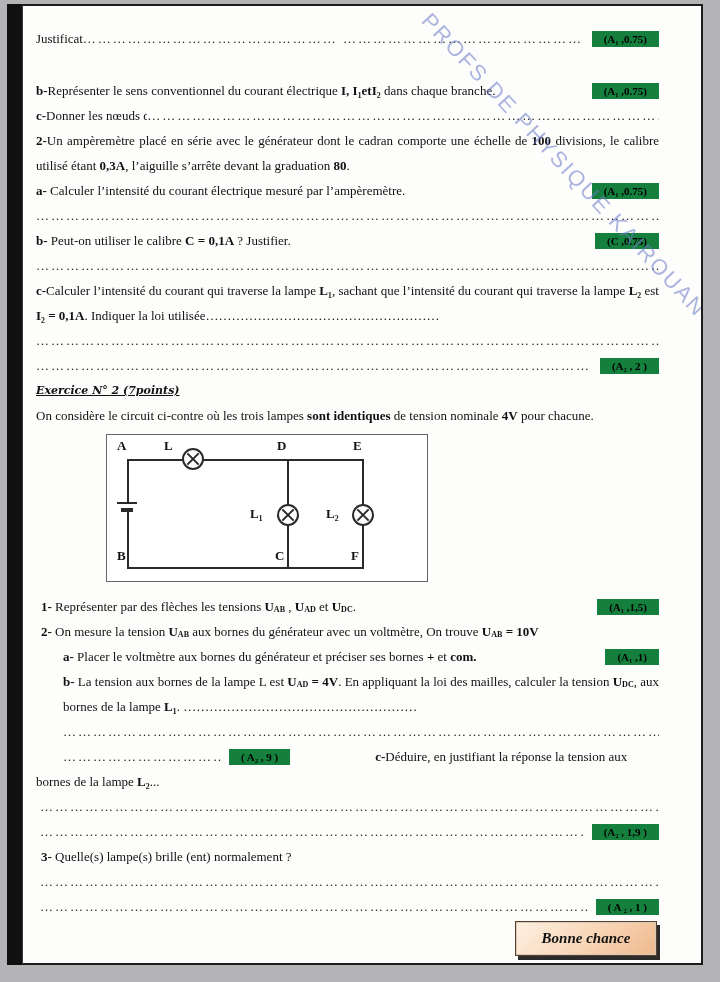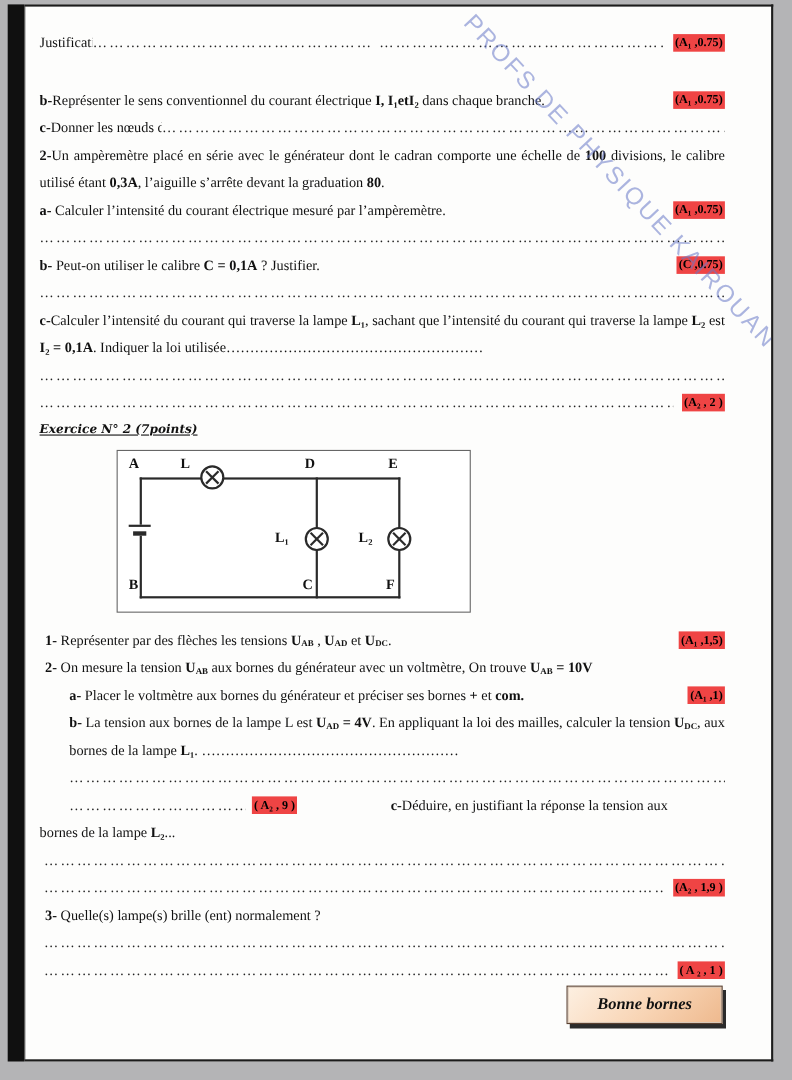--- a/index.html
+++ b/index.html
@@ -19,22 +19,22 @@
     position:absolute; left:412px; top:2px; transform:rotate(47deg); transform-origin:0 0;
     font-family:"Liberation Sans","DejaVu Sans",sans-serif; font-size:22px; letter-spacing:2px;
     color:rgba(104,120,198,0.55); white-space:nowrap; z-index:6; pointer-events:none;
   }
   .content { position:relative; padding:20px 42px 0 13px; font-size:13px; z-index:2; }
   .line { display:flex; align-items:baseline; height:25px; line-height:25px; white-space:nowrap; }
   .line .txt { flex:0 1 auto; min-width:0; overflow:hidden; }
   .line .sp { flex:1 1 auto; }
   .dots { flex:1 1 auto; min-width:0; overflow:hidden; letter-spacing:2px; color:#222; }
   .badge {
-    flex:none; background:#ef4444; color:#000; font-weight:bold; font-size:11px;
-    padding:0 2px; margin-left:8px; line-height:16px; align-self:center;
+    flex:none; background:#15803d; color:#000; font-weight:bold; font-size:11px;
+    padding:0 12px; margin-left:8px; line-height:16px; align-self:center;
   }
   .badge-inline { margin-left:6px; }
   .dots-fixed { flex:none; width:160px; }
   .after-badge { margin-left:85px; }
   .para { line-height:25px; text-align:justify; }
   .mt-lg { margin-top:27px;justify-content:space-between; }
   .ind0 { padding-left:5px; }
   .ind1 { padding-left:27px; }
   .ind-s { padding-left:4px; }
   sub { font-size:0.62em; line-height:0; vertical-align:-0.18em; }
@@ -149,20 +149,23 @@
 
     <div class="line">
       <span class="dots">………………………………………………………………………………………………………………………</span>
       <span class="badge">(A₂ , 2 )</span>
     </div>
 
     <div class="ex-heading">
       <span>Exercice N° 2 (7points)</span>
     </div>
 
+    <div class="para">
+      <span>On considère le circuit ci-contre où les trois lampes <b>sont identiques</b> de tension nominale <b>4V</b> pour chacune.</span>
+    </div>
 
     <div class="diagram">
       <div class="wire w-top"></div>
       <div class="wire w-left-a"></div>
       <div class="wire bat-long"></div>
       <div class="wire bat-short"></div>
       <div class="wire w-left-b"></div>
       <div class="wire w-bottom"></div>
       <div class="wire w-right"></div>
       <div class="wire w-mid"></div>
@@ -231,18 +234,18 @@
       <span class="dots">………………………………………………………………………………………………………………………………………</span>
     </div>
 
     <div class="line ind-s">
       <span class="dots">…………………………………………………………………………………………………………………</span>
       <span class="badge">( A ₂ , 1 )</span>
     </div>
 
     <div class="bonne-row">
       <div class="bonne">
-        <span>Bonne bornes</span>
+        <span>Bonne chance</span>
       </div>
     </div>
 
   </div>
 </div>
 
 </body></html>

